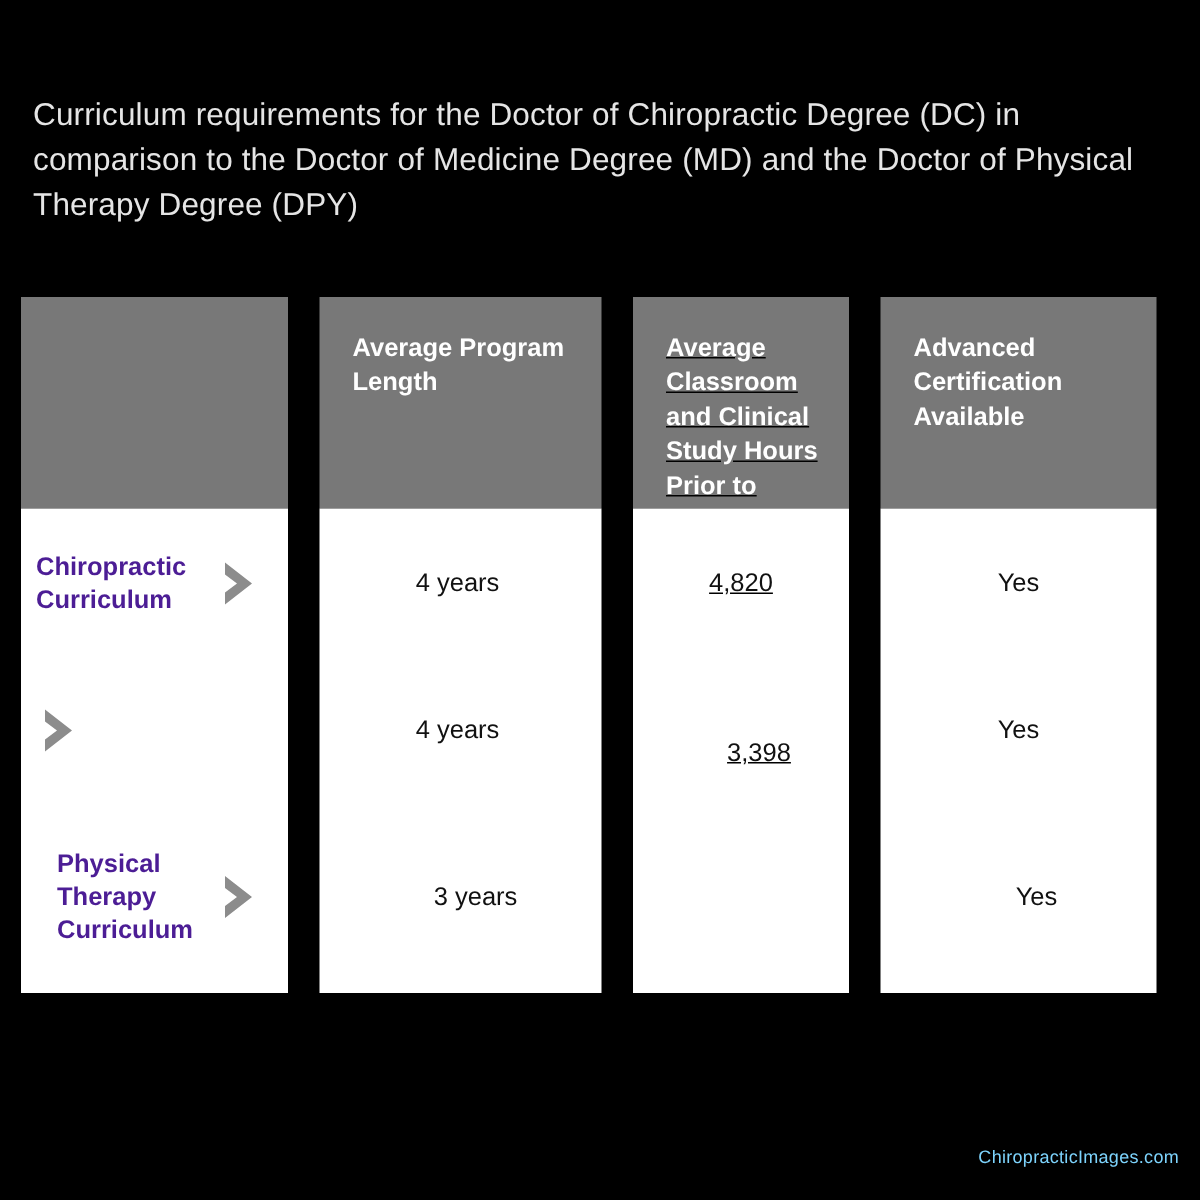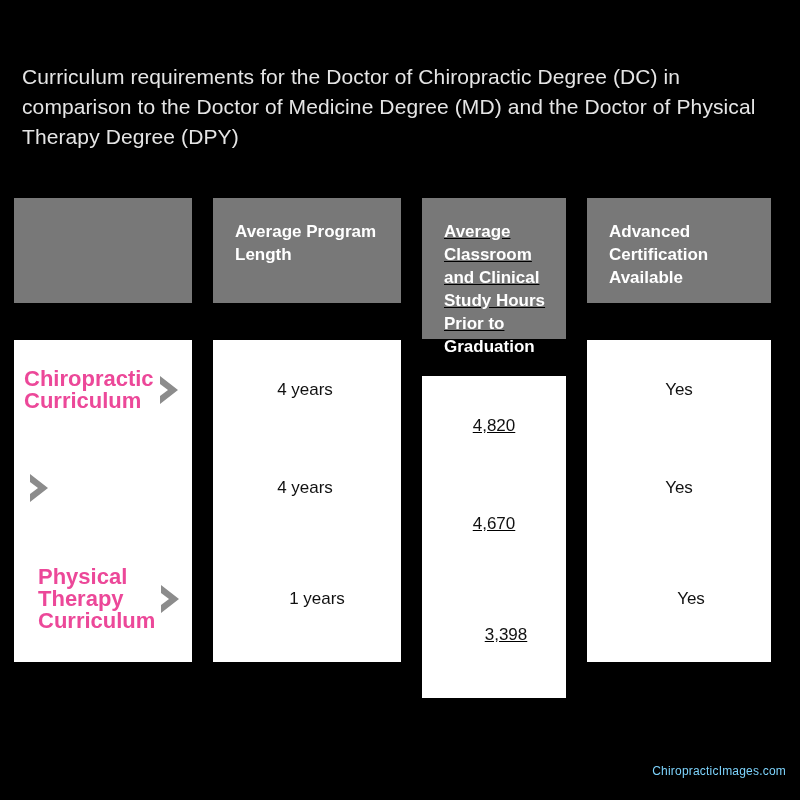--- a/index.html
+++ b/index.html
@@ -44,21 +44,20 @@
     width: 774px;
     height: 464px;
     display: flex;
     gap: 21px;
   }
 
   .col {
     display: flex;
     flex-direction: column;
     background: transparent;
-    gap: 37px;
   }
   .col.c1 { width: 178px; }
   .col.c2 { width: 188px; }
   .col.c3 { width: 144px; text-decoration: underline; }
   .col.c4 { width: 184px; }
 
   .head {
     background: #787878;
     height: 141px;
     box-sizing: border-box;
@@ -87,22 +86,22 @@
   .cell.r2 { height: 96px; }
   .cell.r3 { height: 126px; padding-left: 24px; }
 
   
   .labelcell {
     position: relative;
     padding-left: 10px;
     padding-right: 6px;
   }
   .rowlabel {
-    color: #ec4899;
-    font-size: 22px;
+    color: #4c1d95;
+    font-size: 17px;
     line-height: 22px;
     font-weight: bold;
     white-space: pre-line;
     flex: 1;
   }
   .chevron {
     width: 38px;
     height: 38px;
     flex: 0 0 38px;
     margin-right: 4px;
@@ -168,29 +167,28 @@
         </div>
 
       </div>
     </div>
 
     <div class="col c2">
       <div class="head">Average Program Length</div>
       <div class="body">
         <div class="cell r1 valuecell c2v">4 years</div>
         <div class="cell r2 valuecell c2v">4 years</div>
-        <div class="cell r3 valuecell c2v">1 years</div>
+        <div class="cell r3 valuecell c2v">3 years</div>
       </div>
     </div>
 
     <div class="col c3">
       <div class="head">Average Classroom and Clinical Study Hours Prior to Graduation</div>
       <div class="body">
         <div class="cell r1 valuecell">4,820</div>
-        <div class="cell r2 valuecell">4,670</div>
         <div class="cell r3 valuecell">3,398</div>
       </div>
     </div>
 
     <div class="col c4">
       <div class="head">Advanced Certification Available</div>
       <div class="body">
         <div class="cell r1 valuecell">Yes</div>
         <div class="cell r2 valuecell">Yes</div>
         <div class="cell r3 valuecell">Yes</div>

